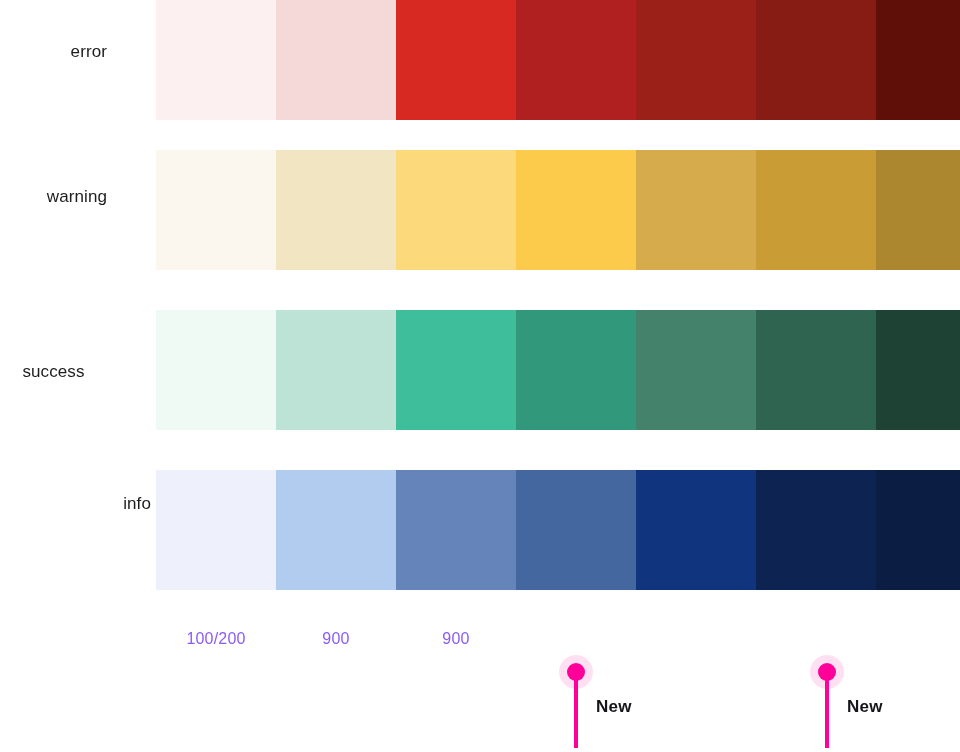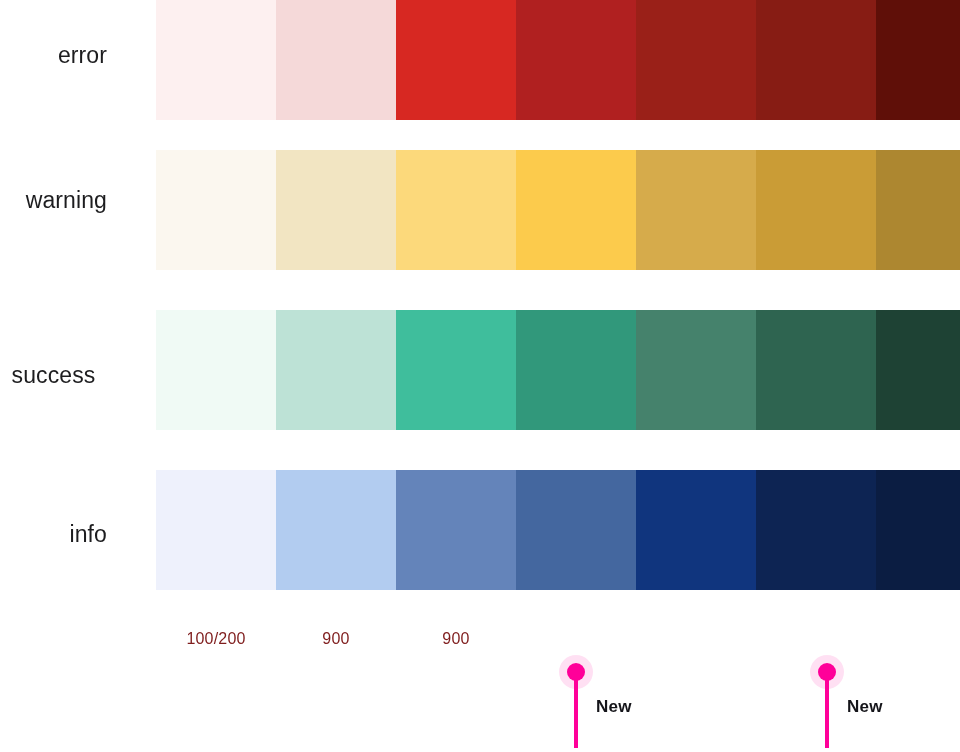--- a/index.html
+++ b/index.html
@@ -37,52 +37,52 @@
     width: 120px;
     height: 100%;
     flex: 0 0 120px;
   }
 
   .row-label {
     position: absolute;
     left: 0;
     width: 107px;
     text-align: right;
-    font-size: 23px;
+    font-size: 17px;
     color: #1d1d1f;
     letter-spacing: 0.1px;
     white-space: nowrap;
   }
 
   
   #row-error      { top: -40px; height: 160px; }
   #row-warning    { top: 150px; }
   #row-success    { top: 310px; }
   #row-info       { top: 470px; }
 
   #label-error    { top: 42px; }
   #label-warning  { top: 187px; }
   #label-success  { top: 362px; text-align: center; }
-  #label-info     { top: 521px; }
+  #label-info     { top: 494px; padding-left: 44px; }
 
   
   #scale-axis {
     position: absolute;
     left: 156px;
     top: 626px;
     height: 26px;
     display: flex;
     flex-direction: row;
   }
   #scale-axis .tick-label {
     width: 120px;
     flex: 0 0 120px;
     text-align: center;
     font-size: 16px;
-    color: #7f1d1d;
+    color: #8b5cf6;
     line-height: 26px;
     letter-spacing: 0.2px;
   }
 
   
   .new-marker {
     position: absolute;
     top: 660px;
     width: 0;
     height: 0;

